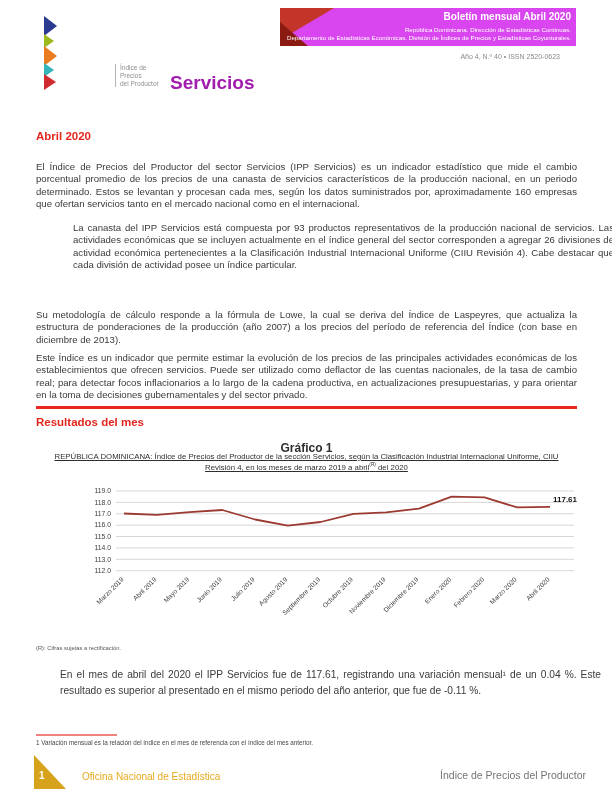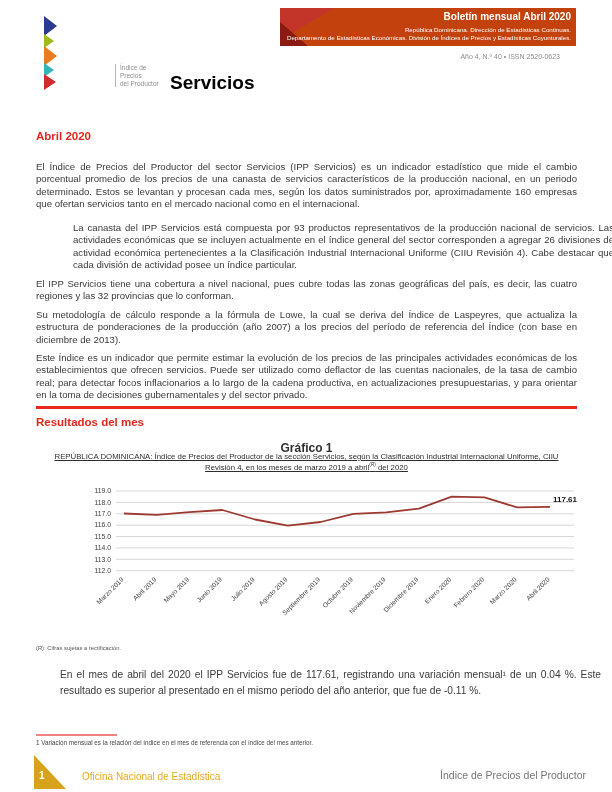--- a/index.html
+++ b/index.html
@@ -5,24 +5,24 @@
   html,body{margin:0;padding:0;background:#e8e8e8;}
   #page{position:relative;width:612px;height:792px;background:#ffffff;overflow:hidden;
         font-family:"Liberation Sans",sans-serif;color:#3a3a3a;margin:0 auto;}
 
   
   .logo-tris{position:absolute;left:44px;top:16px;}
   .ipp-text{position:absolute;left:60px;top:6px;font-size:60px;font-weight:bold;
             letter-spacing:-4px;color:#E4A81F;line-height:1;}
   .logo-tagline{position:absolute;left:115px;top:64px;font-size:6.5px;color:#8f8f8f;
                 line-height:1.2;border-left:1px solid #b5b5b5;padding-left:4px;}
-  .section-title{position:absolute;left:170px;top:72px;font-size:19px;font-weight:bold;color:#000000;text-align:right;}
+  .section-title{position:absolute;left:170px;top:72px;font-size:19px;font-weight:bold;color:#a21caf;text-align:right;}
 
   
-  .banner{position:absolute;left:280px;top:8px;width:296px;height:38px;background:#c2410c;text-decoration:underline;}
+  .banner{position:absolute;left:280px;top:8px;width:296px;height:38px;background:#d946ef;text-decoration:underline;}
   .banner-corner{position:absolute;left:0;top:0;}
   .banner-title{position:absolute;right:5px;top:3px;font-size:10px;font-weight:bold;color:#ffffff;}
   .banner-sub{position:absolute;right:5px;top:18px;font-size:6.2px;color:#ffffff;
               text-align:right;line-height:1.35;white-space:nowrap;}
   .issue-line{position:absolute;right:52px;top:53px;font-size:7px;color:#8a8a8a;}
 
   
   .month-heading{position:absolute;left:36px;top:130px;font-size:11.5px;font-weight:bold;color:#E3261D;}
   .para{position:absolute;left:36px;width:541px;font-size:9.6px;line-height:12.5px;text-align:justify;}
   #p1{top:151px;} #p2{top:212px;margin-left:37px;} #p3{top:268px;} #p4{top:299px;} #p5{top:342px;}
@@ -82,21 +82,20 @@
     <div class="banner-sub">
       <div>República Dominicana. Dirección de Estadísticas Continuas.</div>
       <div>Departamento de Estadísticas Económicas. División de Índices de Precios y Estadísticas Coyunturales.</div>
     </div>
   </div>
   <div class="issue-line">Año 4, N.º 40 •  ISSN 2520-0623</div>
 
   <div class="month-heading">Abril 2020</div>
   <p class="para" id="p1">El Índice de Precios del Productor del sector Servicios (IPP Servicios) es un indicador estadístico que mide el cambio porcentual promedio de los precios de una canasta de servicios característicos de la producción nacional, en un periodo determinado. Estos se levantan y procesan cada mes, según los datos suministrados por, aproximadamente 160 empresas que ofertan servicios tanto en el mercado nacional como en el internacional.</p>
   <p class="para" id="p2">La canasta del IPP Servicios está compuesta por 93 productos representativos de la producción nacional de servicios. Las actividades económicas que se incluyen actualmente en el índice general del sector corresponden a agregar 26 divisiones de actividad económica pertenecientes a la Clasificación Industrial Internacional Uniforme (CIIU Revisión 4). Cabe destacar que cada división de actividad posee un índice particular.</p>
-  <p class="para" id="p3">El IPP Servicios tiene una cobertura a nivel nacional, pues cubre todas las zonas geográficas del país, es decir, las cuatro regiones y las 32 provincias que lo conforman.</p>
   <p class="para" id="p4">Su metodología de cálculo responde a la fórmula de Lowe, la cual se deriva del Índice de Laspeyres, que actualiza la estructura de ponderaciones de la producción (año 2007) a los precios del período de referencia del Índice (con base en diciembre de 2013).</p>
   <p class="para" id="p5">Este Índice es un indicador que permite estimar la evolución de los precios de las principales actividades económicas de los establecimientos que ofrecen servicios. Puede ser utilizado como deflactor de las cuentas nacionales, de la tasa de cambio real; para detectar focos inflacionarios a lo largo de la cadena productiva, en actualizaciones presupuestarias, y para orientar en la toma de decisiones gubernamentales y del sector privado.</p>
 
   <div class="rule"></div>
   <div class="results-heading">Resultados del mes</div>
 
   <div class="chart-title">Gráfico 1</div>
   <div class="chart-subtitle">
     <div class="nowrap">REPÚBLICA DOMINICANA: Índice de Precios del Productor de la sección Servicios, según la Clasificación Industrial Internacional Uniforme, CIIU</div>
     <div class="nowrap"><span>Revisión 4, en los meses de marzo 2019 a  abril</span><sup>(R)</sup><span> del 2020</span></div>

